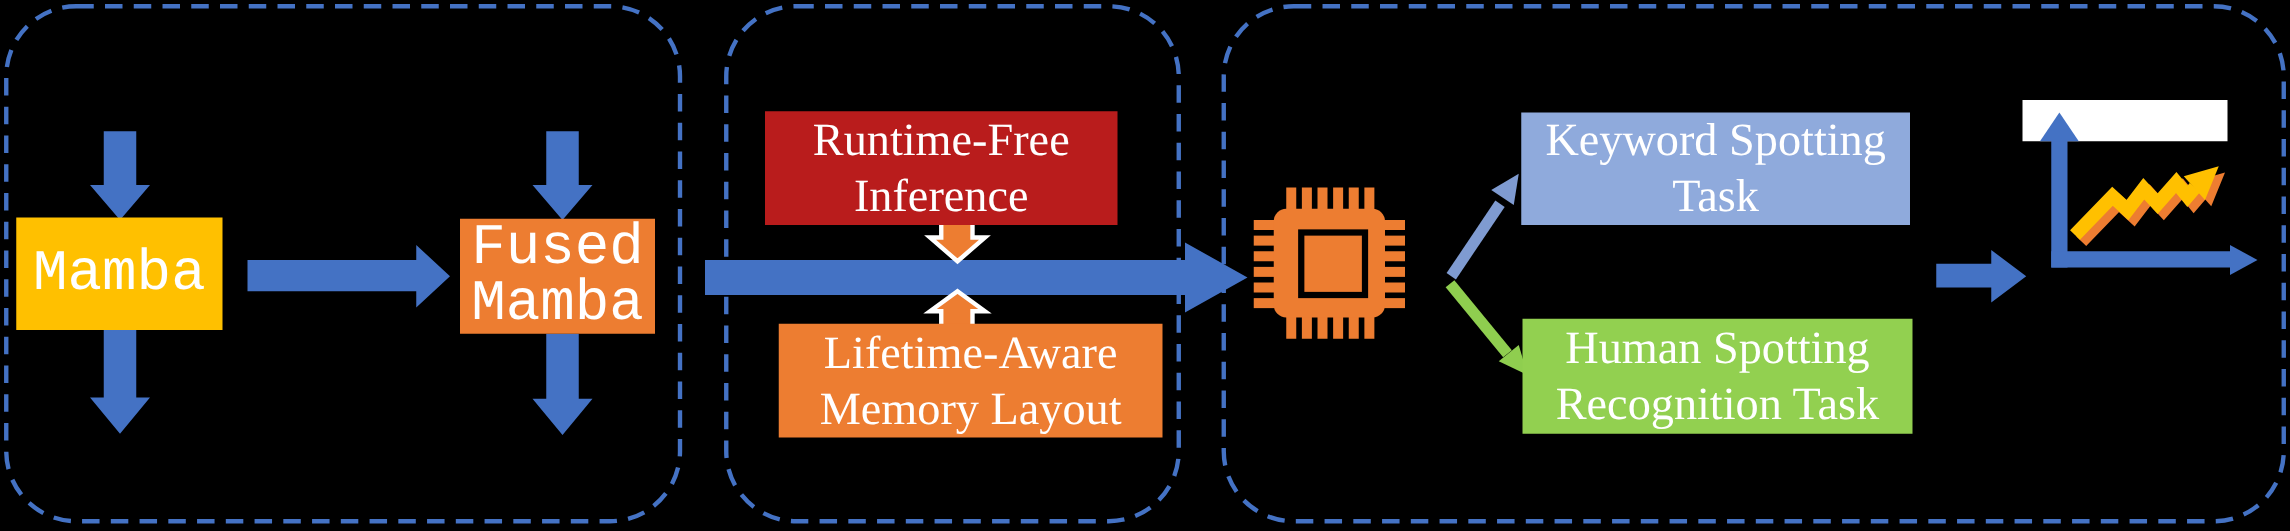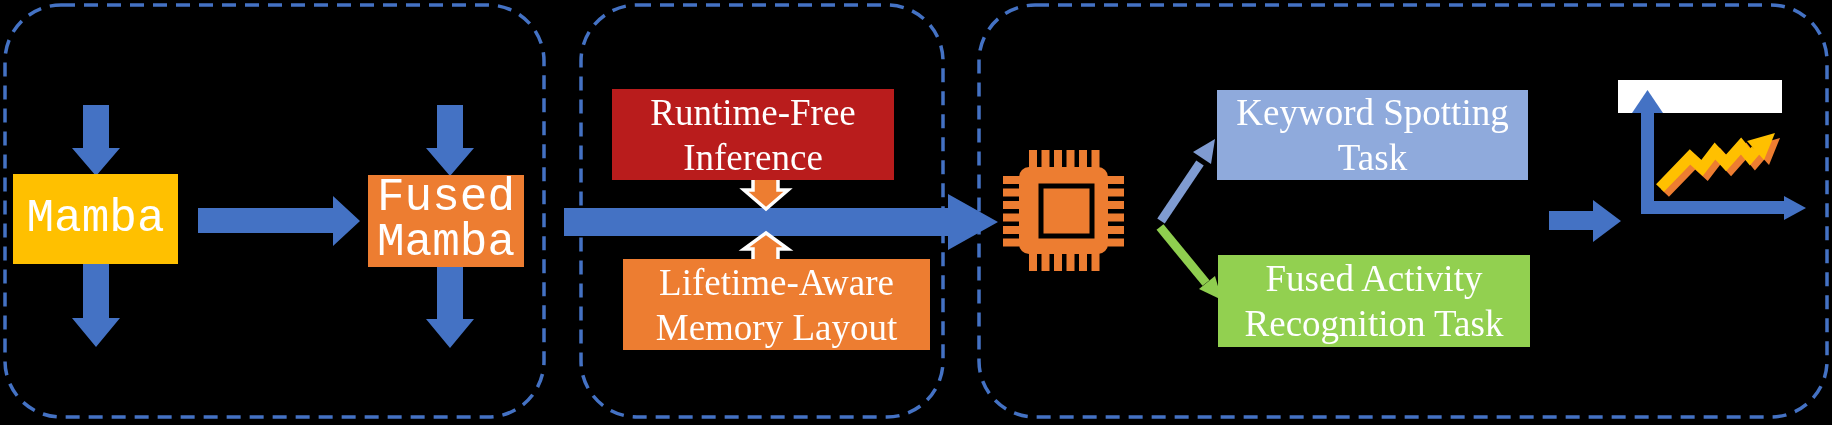--- a/index.html
+++ b/index.html
@@ -118,17 +118,17 @@
     <span>Lifetime-Aware
 Memory Layout</span>
   </div>
 
   <div class="node f37" style="left: 1217px; top: 90px; width: 311px; height: 90px; background-color: rgb(143, 170, 220);">
     <span>Keyword Spotting
 Task</span>
   </div>
 
   <div class="node f37" style="left: 1218px; top: 255px; width: 312px; height: 92px; background-color: rgb(146, 208, 80);">
-    <span>Fused Activity
+    <span>Human Spotting
 Recognition Task</span>
   </div>
 
 </div>
 
 </body></html>

